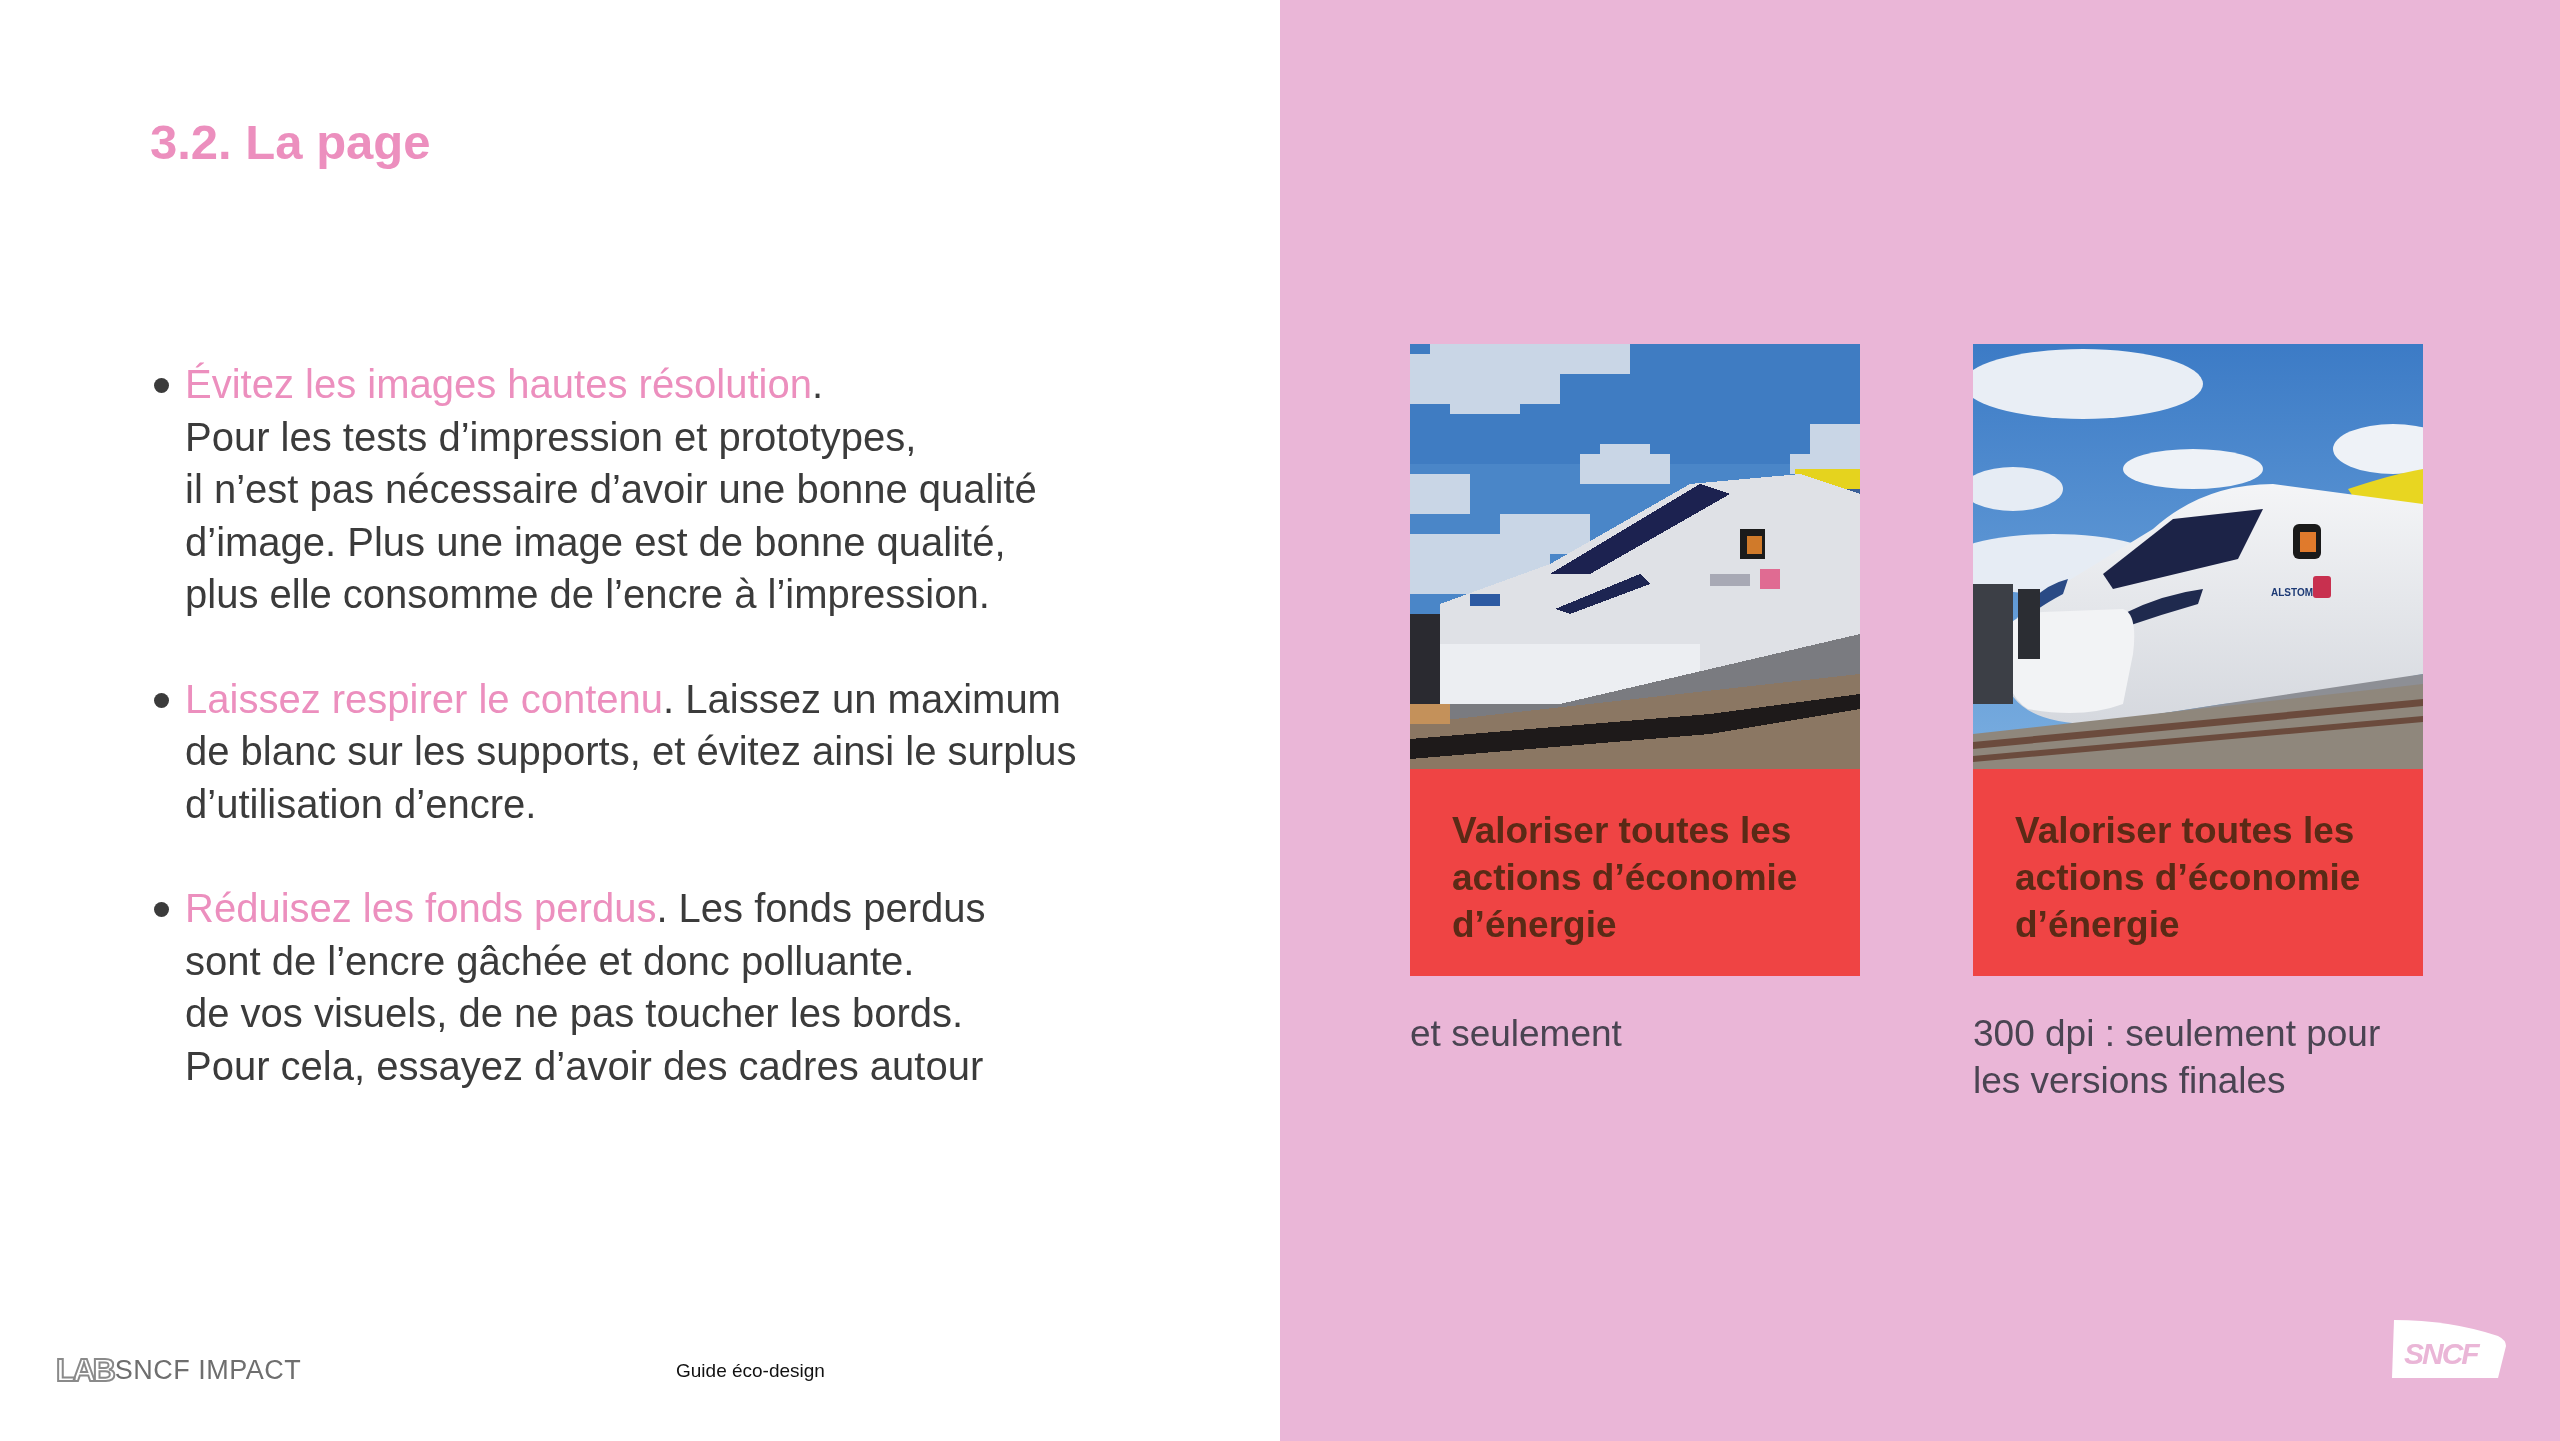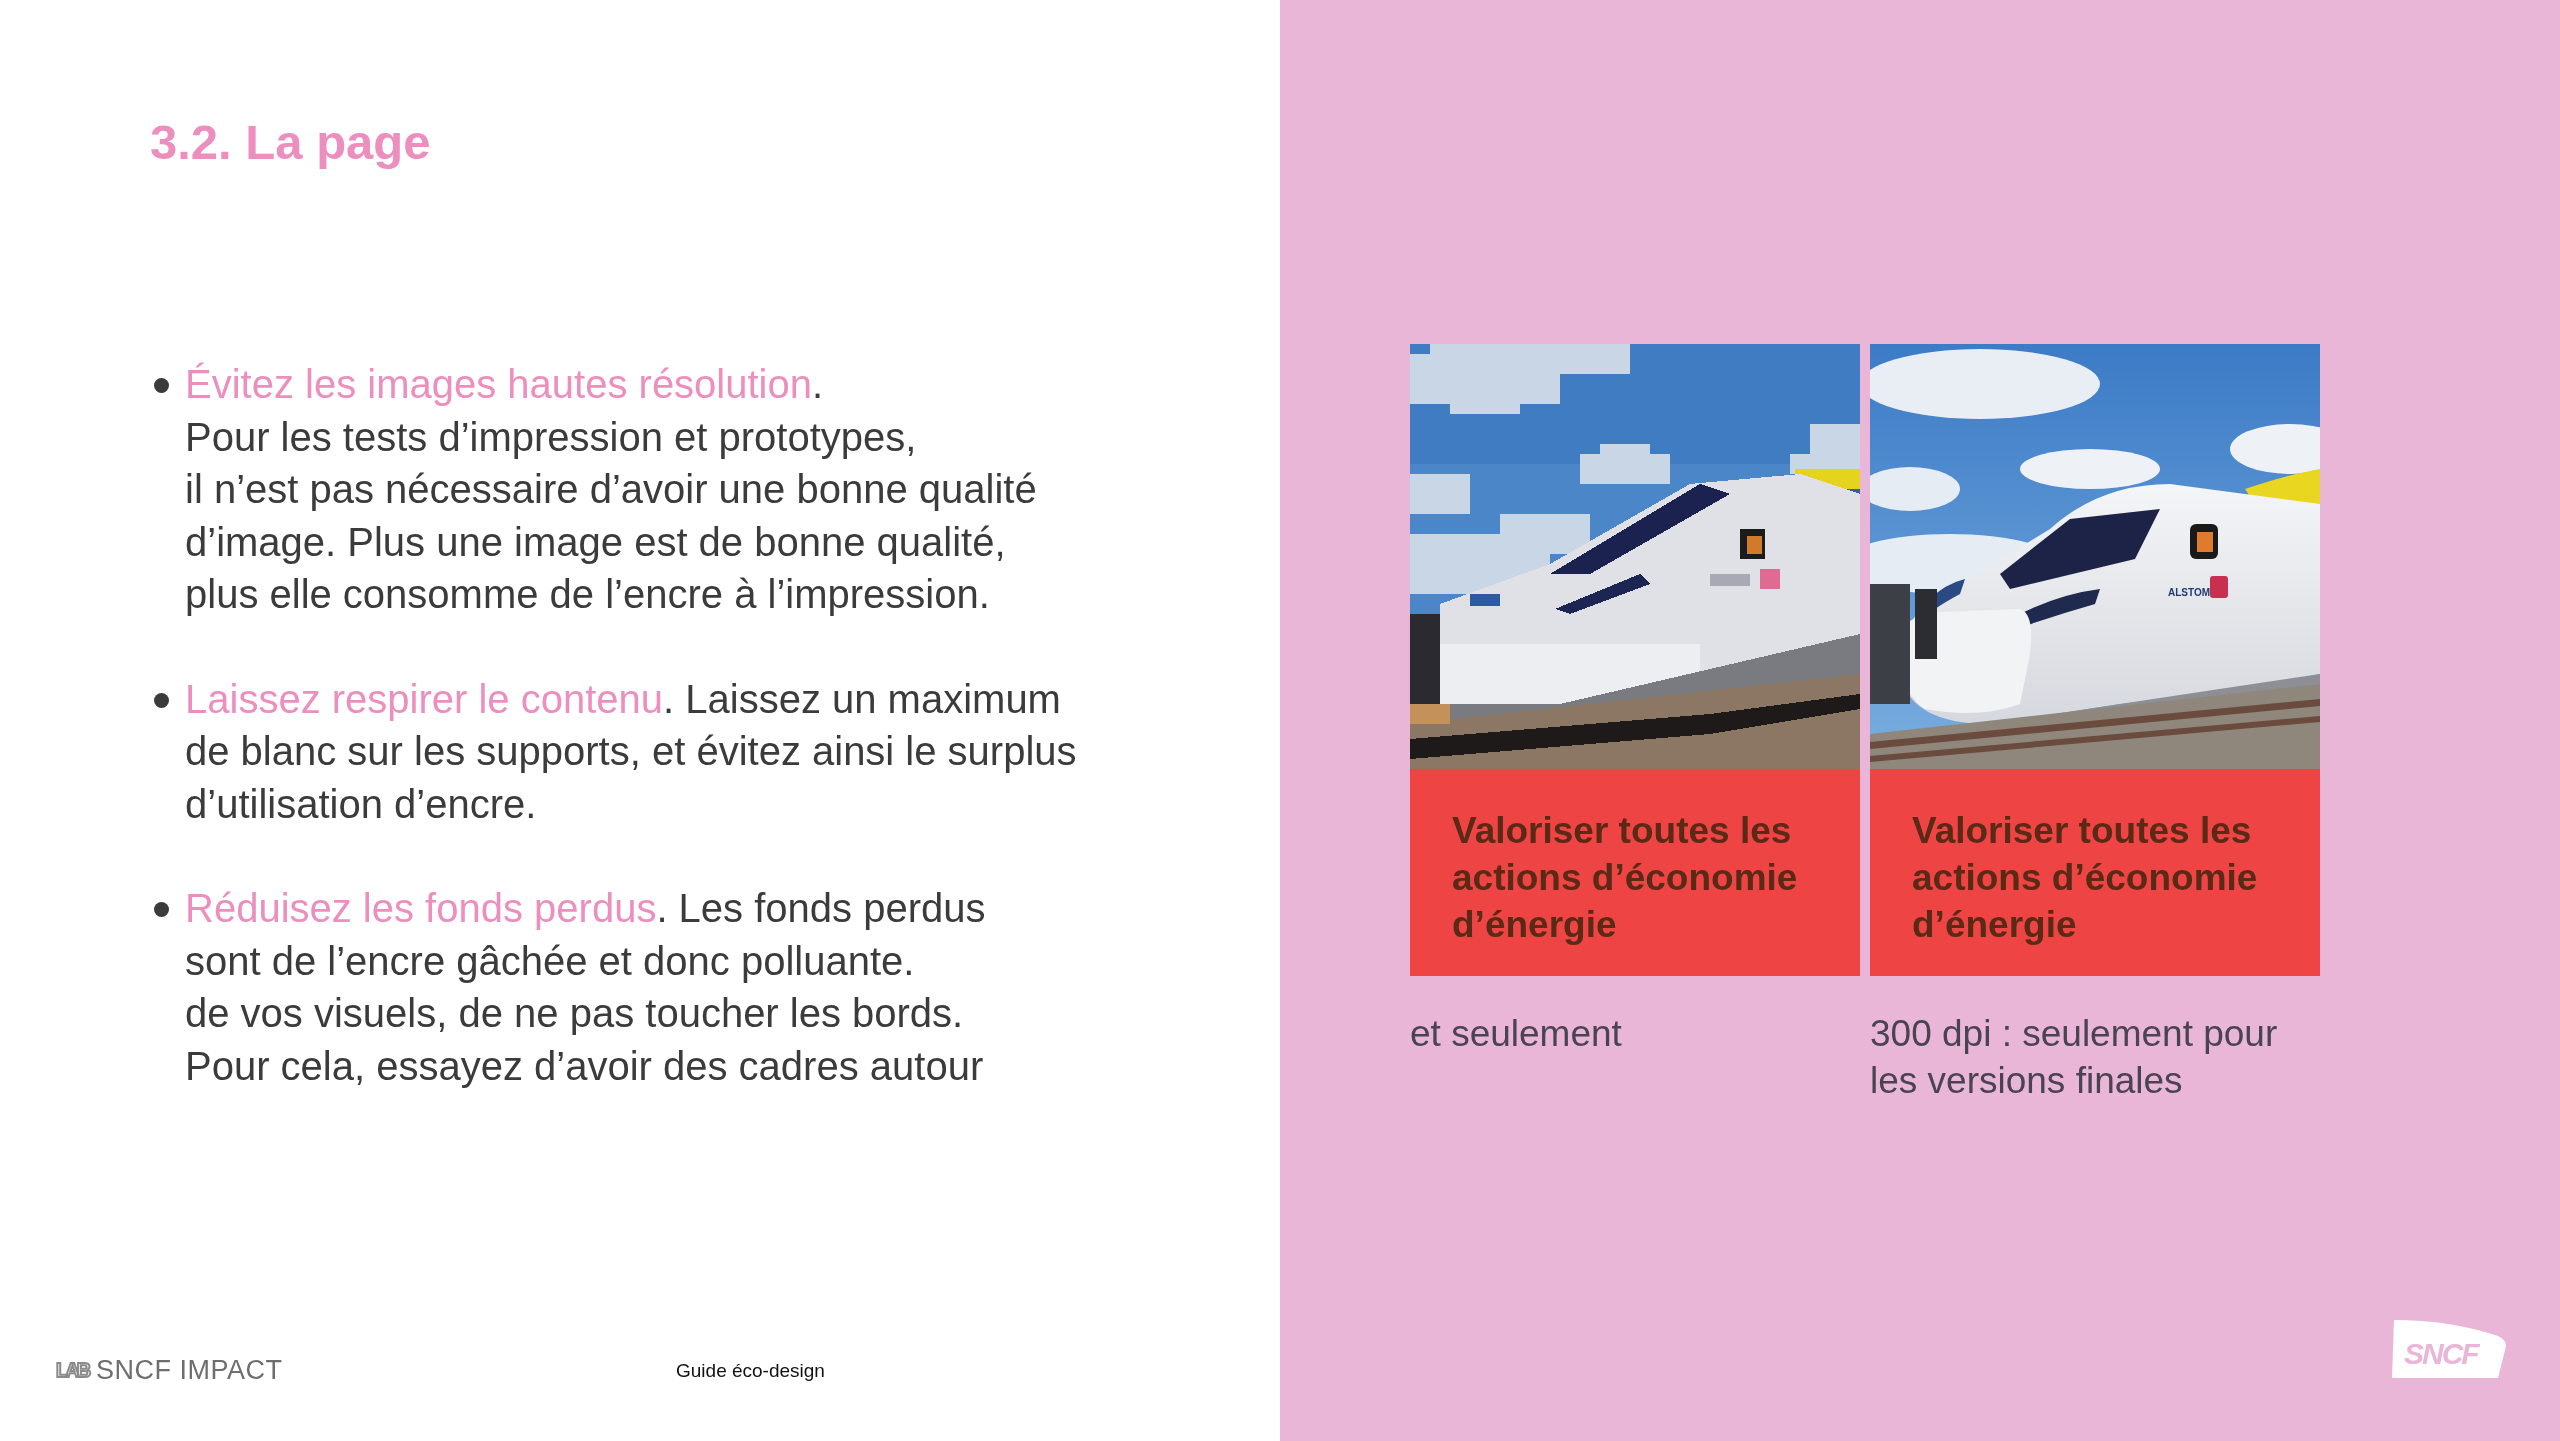--- a/index.html
+++ b/index.html
@@ -18,21 +18,21 @@
     }
 
     .bullets { position: absolute; left: 150px; top: 358px; width: 1050px; }
     .bullet { position: relative; padding-left: 35px; margin-bottom: 52px;
       font-size: 40px; line-height: 52.5px; color: #3b3b3b; }
     .bullet .dot { position: absolute; left: 4px; top: 20px; width: 15px; height: 15px; border-radius: 50%; background: #3b3b3b; }
     .bullet .hl { color: #ec8fbe; font-weight: 400; }
     .bullet .line { display: block; white-space: nowrap; }
 
     .footer-brand { position: absolute; left: 56px; top: 1352px; height: 36px; display: flex; align-items: center; }
-    .lab-logo { font-size: 20px; font-weight: 700; color: #ffffff; -webkit-text-stroke: 2px #8a8a8a; letter-spacing: -3px; margin-right: 8px; line-height: 1; }
+    .lab-logo { font-size: 32px; font-weight: 700; color: #ffffff; -webkit-text-stroke: 2px #8a8a8a; letter-spacing: -3px; margin-right: 2px; line-height: 1; }
     .brand-text { font-size: 27px; color: #6e6e6e; letter-spacing: 0.5px; }
     .footer-title { position: absolute; left: 676px; top: 1360px; font-size: 19px; color: #111111; }
 
     .card { position: absolute; top: 344px; width: 450px; }
     .card-img { width: 450px; height: 425px; position: relative; overflow: hidden; }
     .card-body { width: 450px; height: 207px; background: #ef4444; box-sizing: border-box; padding: 38px 40px 0 42px; }
     .card-heading { font-size: 37px; font-weight: 700; color: #5a2a16; line-height: 47px; }
     .card-caption { margin-top: 34px; font-size: 37px; line-height: 47px; color: #4a4452; }
 
     .sncf-logo { position: absolute; left: 2390px; top: 1318px; width: 122px; height: 62px; }
@@ -109,21 +109,21 @@
       <div>Valoriser toutes les</div>
       <div>actions d’économie</div>
       <div>d’énergie</div>
     </div>
   </div>
   <div class="card-caption">
     <div>et seulement</div>
   </div>
 </div>
 
-<div class="card" style="left:1870px;">
+<div class="card" style="left:1973px;">
   <div class="card-img" aria-label="Train TGV haute résolution">
     <svg width="450" height="425" viewBox="0 0 450 425">
       <defs>
         <linearGradient id="sky2" x1="0" y1="0" x2="0" y2="1">
           <stop offset="0" stop-color="#3c7bc6"></stop>
             <stop offset="1" stop-color="#7aaee0"></stop>
         </linearGradient>
         <linearGradient id="body2" x1="0" y1="0" x2="0" y2="1">
           <stop offset="0" stop-color="#f4f5f7"></stop>
             <stop offset="1" stop-color="#d5d8de"></stop>

